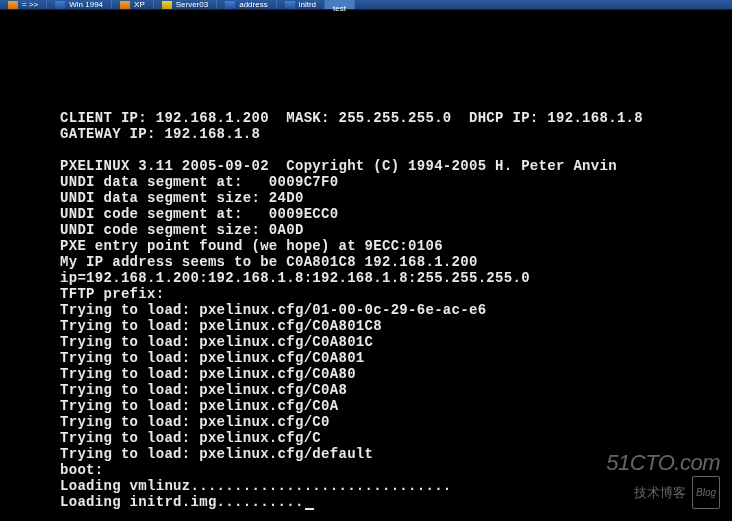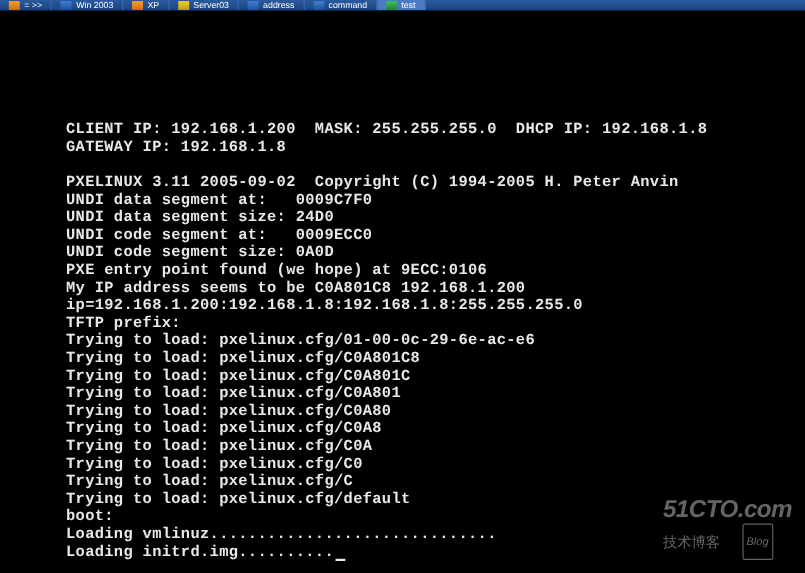--- a/index.html
+++ b/index.html
@@ -23,20 +23,21 @@
       align-items: center;
       padding: 0 8px;
       border-right: 1px solid #3a6ab0;
       font-size: 8px;
       color: #fff;
       gap: 4px;
       cursor: pointer;
     }
     .task-item.active {
       background: #4a7ac0;
+      flex-direction: column;
     }
     .task-icon {
       width: 10px;
       height: 8px;
       display: inline-block;
     }
     .terminal {
       background: #000;
       color: #e8e8e8;
       font-family: "Courier New", monospace;
@@ -60,29 +61,30 @@
       position: absolute;
       right: 12px;
       bottom: 12px;
       color: rgba(200,200,200,0.5);
       font-family: Arial, sans-serif;
       text-align: right;
       pointer-events: none;
     }
     .wm-top {
       font-size: 22px;
-      font-weight: bold;
+      font-weight: normal;
       font-style: italic;
       letter-spacing: -0.5px;
     }
     .wm-bottom {
       font-size: 13px;
       display: flex;
       align-items: center;
-      gap: 20px;
+      justify-content: flex-end;
+      gap: 6px;
     }
     .wm-blog {
       font-size: 10px;
       font-style: italic;
       border: 1px solid rgba(200,200,200,0.5);
       padding: 10px 3px;
       border-radius: 2px;
     }
     .ico-orange { background: linear-gradient(#f0a030, #d07010); }
     .ico-blue { background: linear-gradient(#4080d0, #2050a0); }
@@ -92,37 +94,37 @@
 </head>
 <body>
 
 <div class="taskbar" id="taskbar">
     <div class="task-item">
       <span class="task-icon ico-orange"></span>
       <span>= &gt;&gt;</span>
     </div>
     <div class="task-item">
       <span class="task-icon ico-blue"></span>
-      <span>Win 2003</span>
+      <span>Win 1994</span>
     </div>
     <div class="task-item">
       <span class="task-icon ico-orange"></span>
       <span>XP</span>
     </div>
     <div class="task-item">
       <span class="task-icon ico-yellow"></span>
       <span>Server03</span>
     </div>
     <div class="task-item">
       <span class="task-icon ico-blue"></span>
       <span>address</span>
     </div>
     <div class="task-item">
       <span class="task-icon ico-blue"></span>
-      <span>command</span>
+      <span>initrd</span>
     </div>
     <div class="task-item active">
       <span class="task-icon ico-green"></span>
       <span>test</span>
     </div>
   </div>
 
 <div class="terminal" id="terminal"><div class="terminal-line">CLIENT IP: 192.168.1.200  MASK: 255.255.255.0  DHCP IP: 192.168.1.8</div><div class="terminal-line">GATEWAY IP: 192.168.1.8</div><div class="terminal-line"></div><div class="terminal-line">PXELINUX 3.11 2005-09-02  Copyright (C) 1994-2005 H. Peter Anvin</div><div class="terminal-line">UNDI data segment at:   0009C7F0</div><div class="terminal-line">UNDI data segment size: 24D0</div><div class="terminal-line">UNDI code segment at:   0009ECC0</div><div class="terminal-line">UNDI code segment size: 0A0D</div><div class="terminal-line">PXE entry point found (we hope) at 9ECC:0106</div><div class="terminal-line">My IP address seems to be C0A801C8 192.168.1.200</div><div class="terminal-line">ip=192.168.1.200:192.168.1.8:192.168.1.8:255.255.255.0</div><div class="terminal-line">TFTP prefix:</div><div class="terminal-line">Trying to load: pxelinux.cfg/01-00-0c-29-6e-ac-e6</div><div class="terminal-line">Trying to load: pxelinux.cfg/C0A801C8</div><div class="terminal-line">Trying to load: pxelinux.cfg/C0A801C</div><div class="terminal-line">Trying to load: pxelinux.cfg/C0A801</div><div class="terminal-line">Trying to load: pxelinux.cfg/C0A80</div><div class="terminal-line">Trying to load: pxelinux.cfg/C0A8</div><div class="terminal-line">Trying to load: pxelinux.cfg/C0A</div><div class="terminal-line">Trying to load: pxelinux.cfg/C0</div><div class="terminal-line">Trying to load: pxelinux.cfg/C</div><div class="terminal-line">Trying to load: pxelinux.cfg/default</div><div class="terminal-line">boot:</div><div class="terminal-line">Loading vmlinuz..............................</div><div class="terminal-line">Loading initrd.img..........<span class="cursor"></span></div></div>
 
 <div class="watermark">

